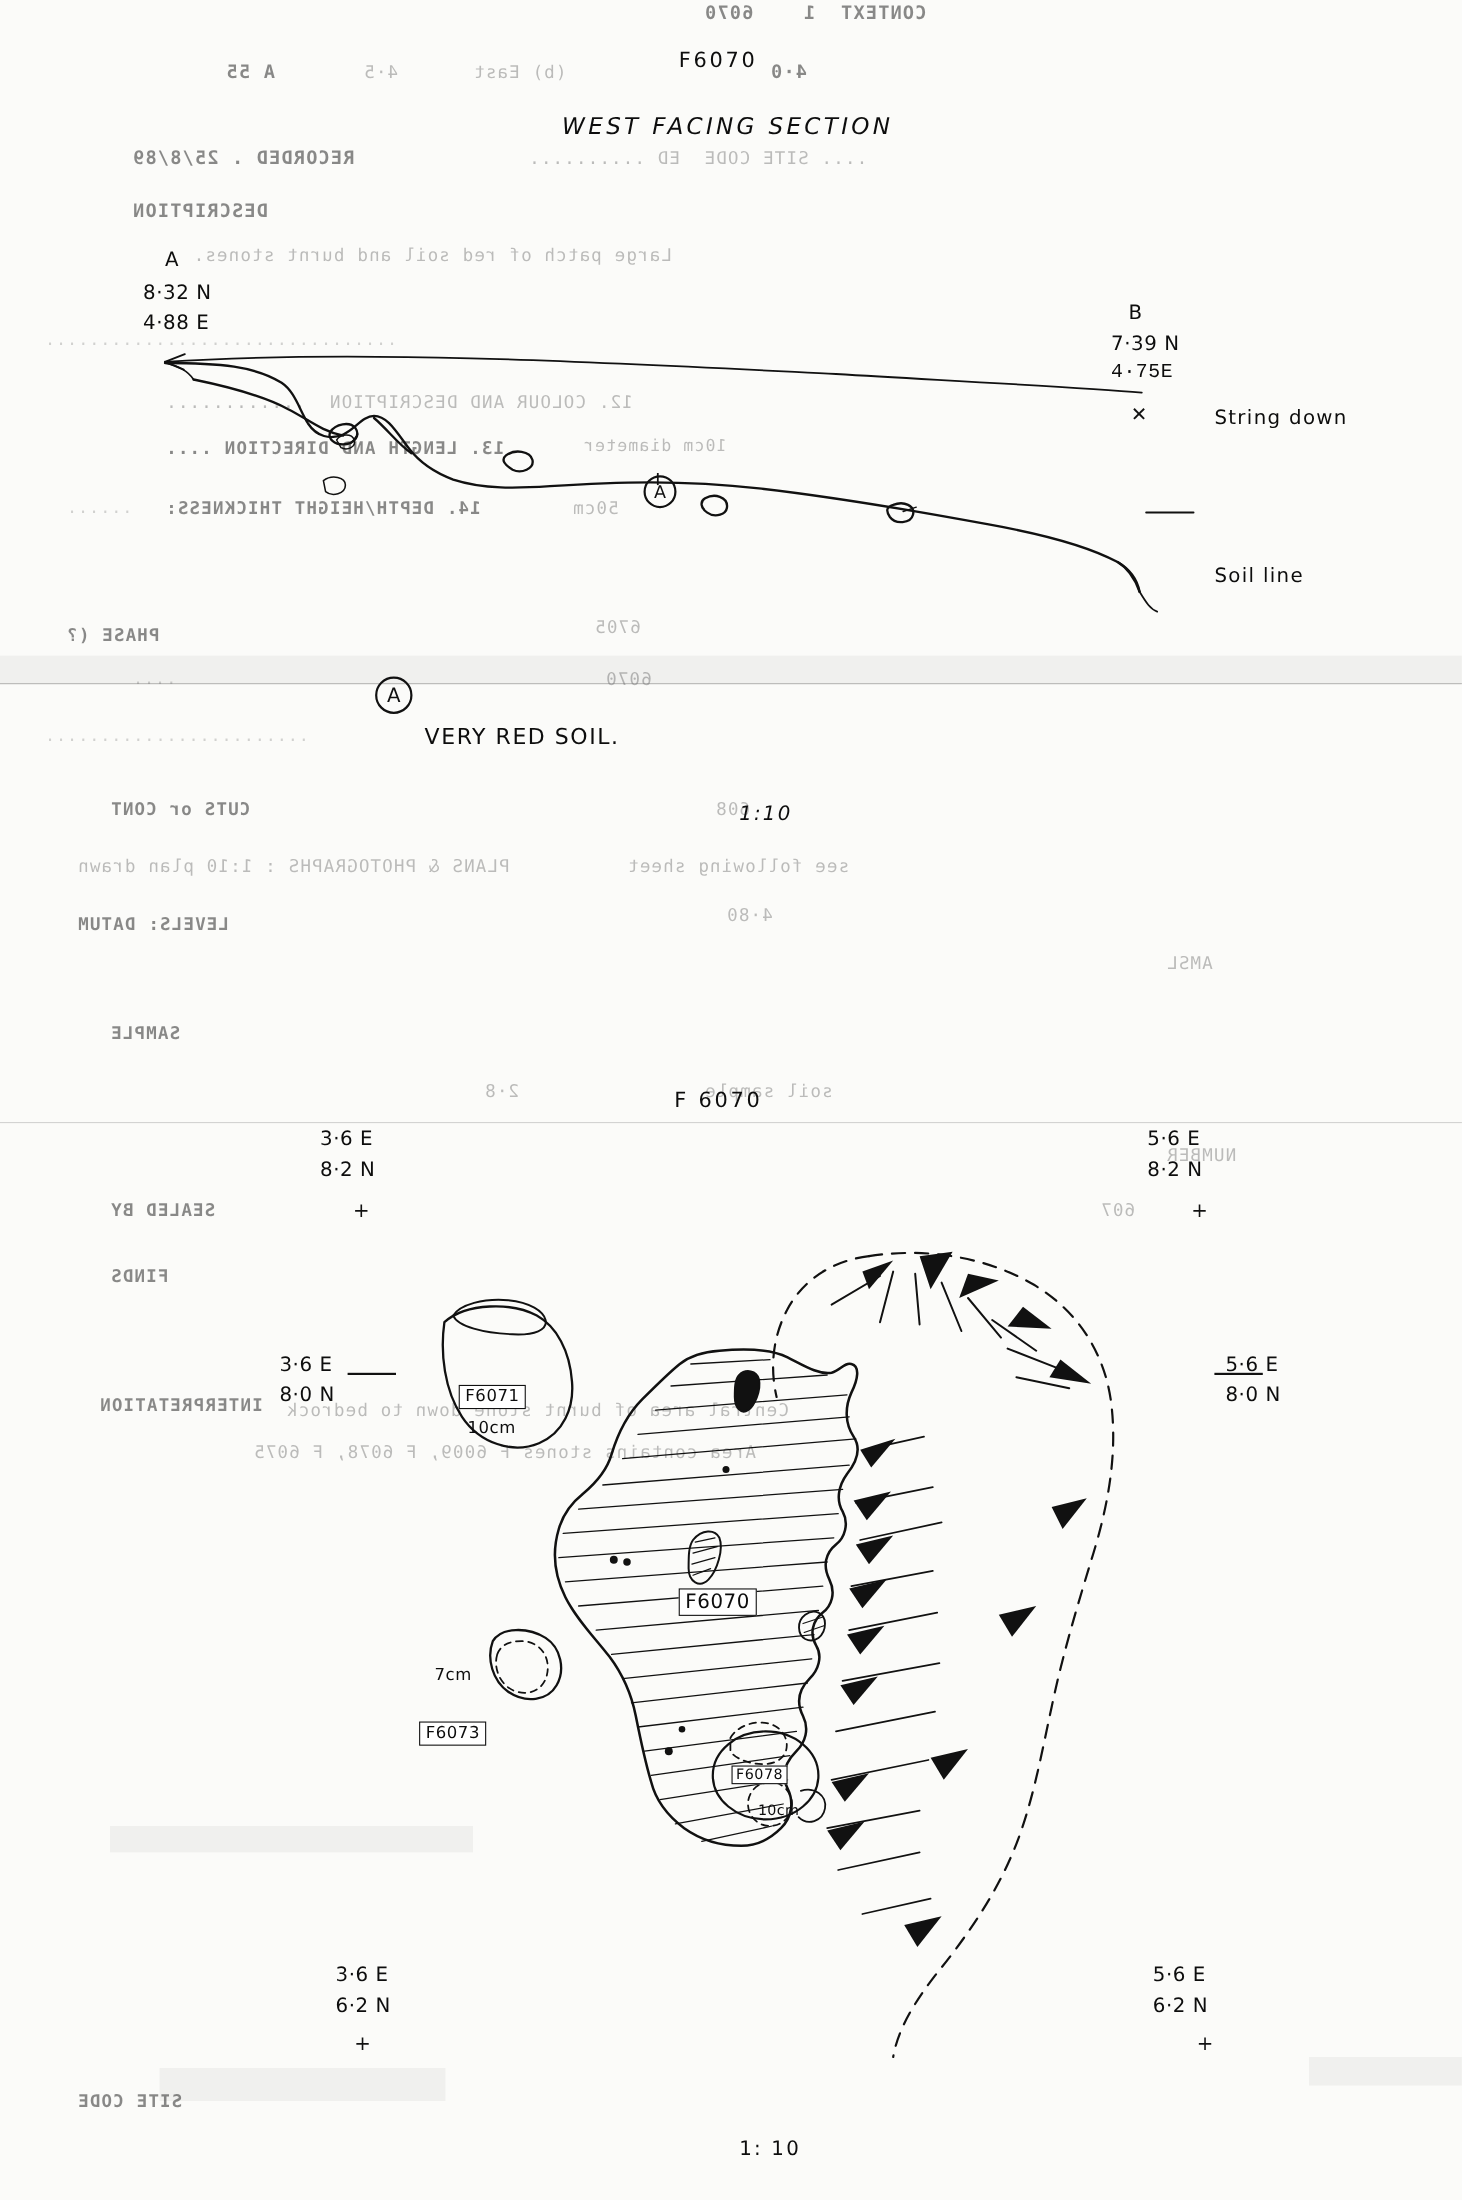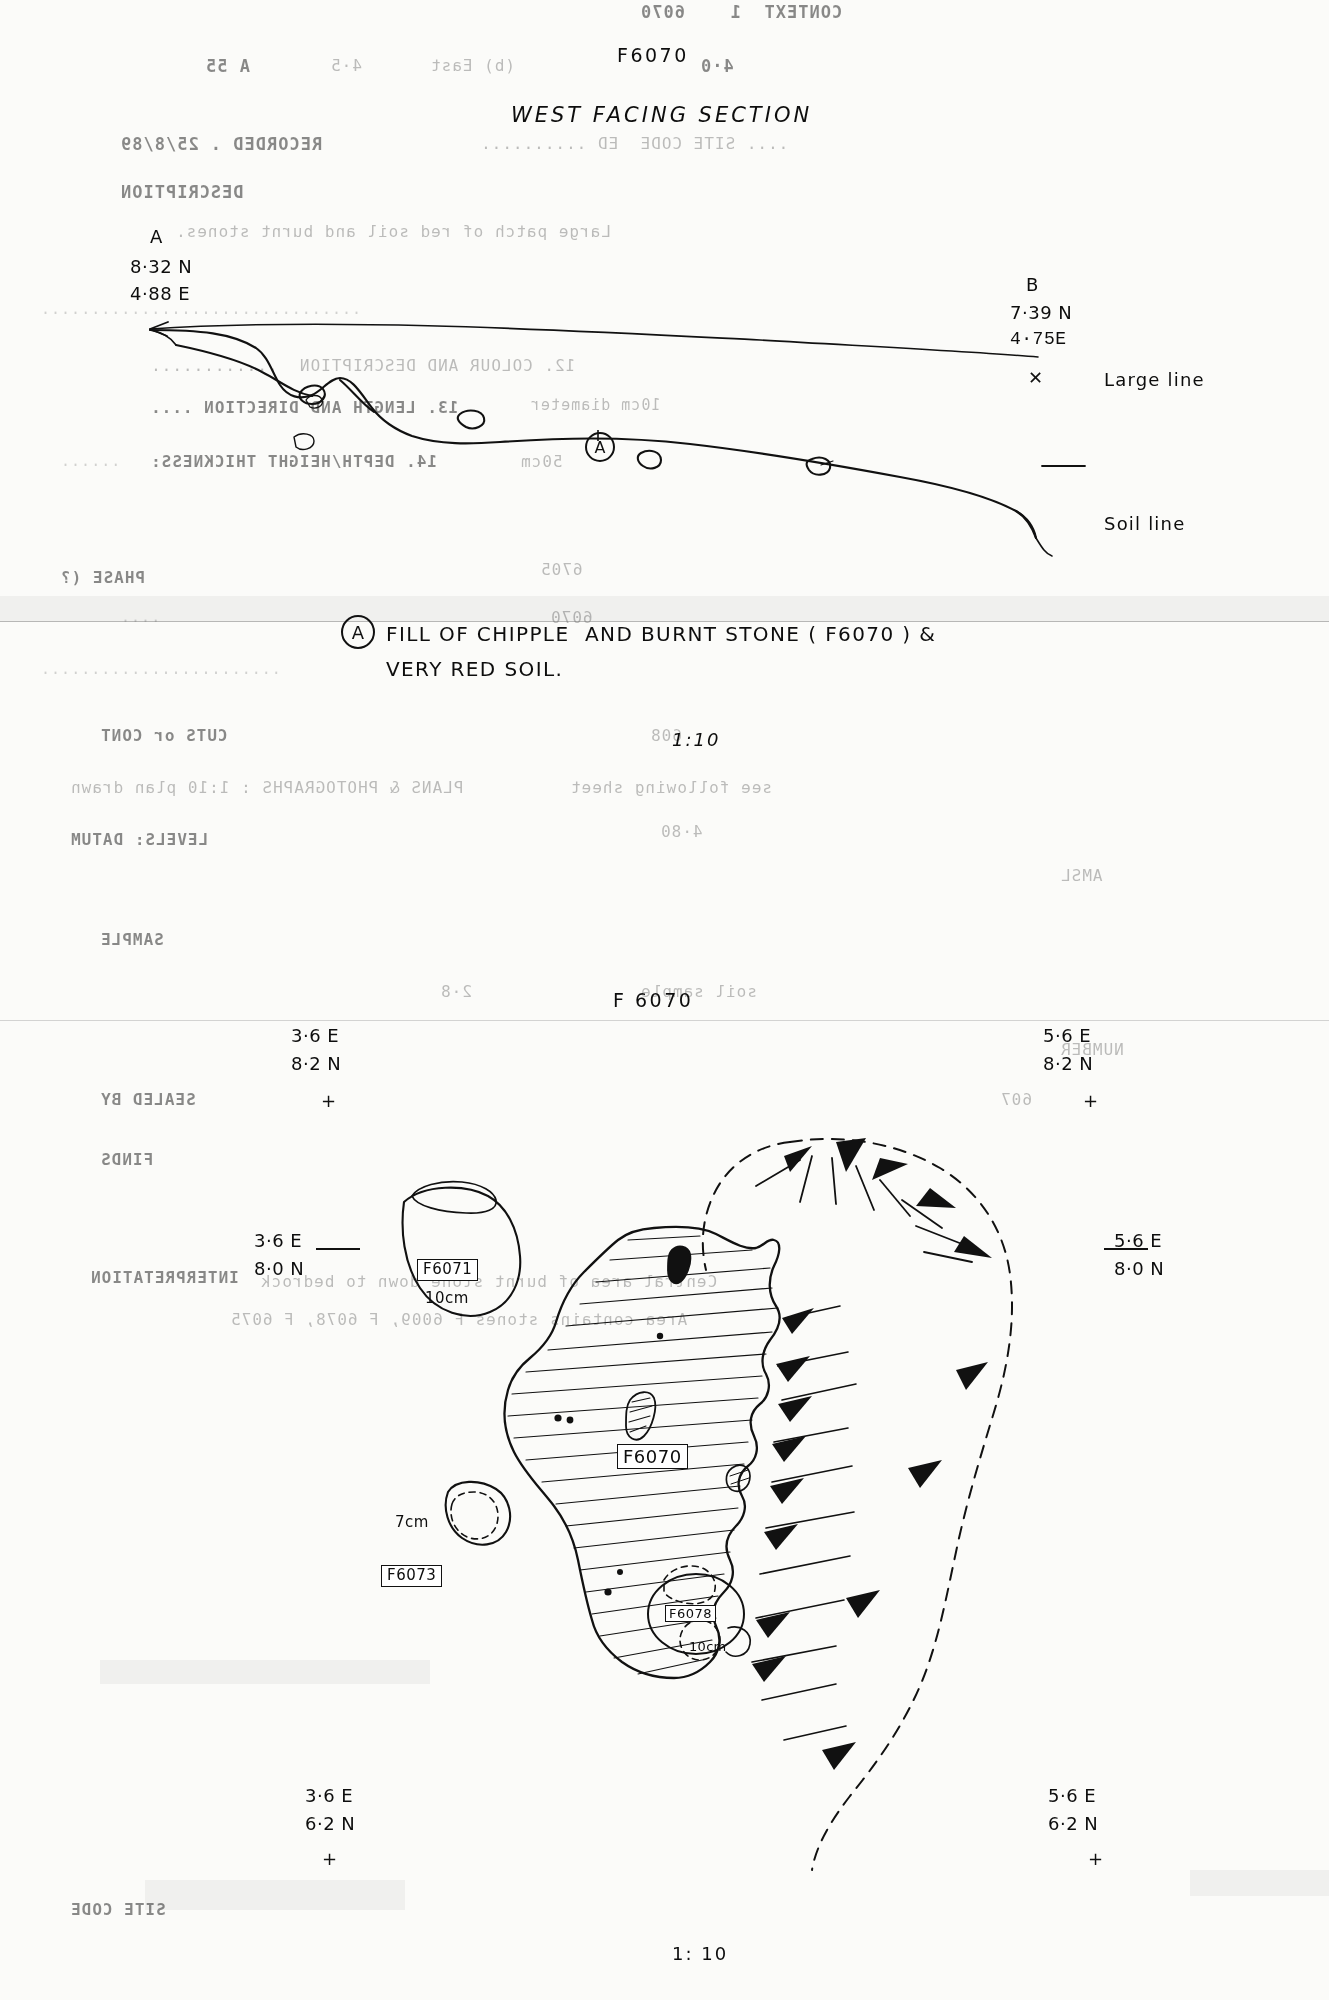--- a/index.html
+++ b/index.html
@@ -393,27 +393,26 @@
 
   <div class="ink coord" style="left:150px; top:226px;">A</div>
   <div class="ink coord" style="left:130px; top:256px;">8·32 N</div>
   <div class="ink coord" style="left:130px; top:283px;">4·88 E</div>
 
   <div class="ink coord" style="left:1026px; top:274px;">B</div>
   <div class="ink coord" style="left:1010px; top:302px;">7·39 N</div>
   <div class="ink coord" style="left:1010px; top:328px;font-family:Liberation Mono, monospace;">4·75E</div>
 
   <div class="cross" style="left:1028px; top:367px;">✕</div>
-  <div class="ink lbl" style="left:1104px; top:369px;">Large line</div>
+  <div class="ink lbl" style="left:1104px; top:369px;">String down</div>
   <div class="ink lbl" style="left:1104px; top:469px;margin-top:44px;">Soil line</div>
 
   <div class="circ-a" style="left:585px; top:432px;">A</div>
 
   <div class="circ-a" style="left:341px; top:615px; width:30px; height:30px; font-size:18px;">A</div>
-  <div class="ink legend" style="left:386px; top:620px;">FILL OF CHIPPLE  AND BURNT STONE ( F6070 ) &amp;</div>
   <div class="ink legend" style="left:386px; top:655px;">VERY RED SOIL.</div>
 
   <div class="ink scale" style="left:672px; top:729px;font-style:italic;">1:10</div>
 
   <div class="ink ttl" style="left:613px; top:989px;">F 6070</div>
 
   <div class="ink coord" style="left:291px; top:1025px;">3·6 E</div>
   <div class="ink coord" style="left:291px; top:1053px;">8·2 N</div>
   <div class="cross" style="left:321px; top:1090px;">+</div>
 

